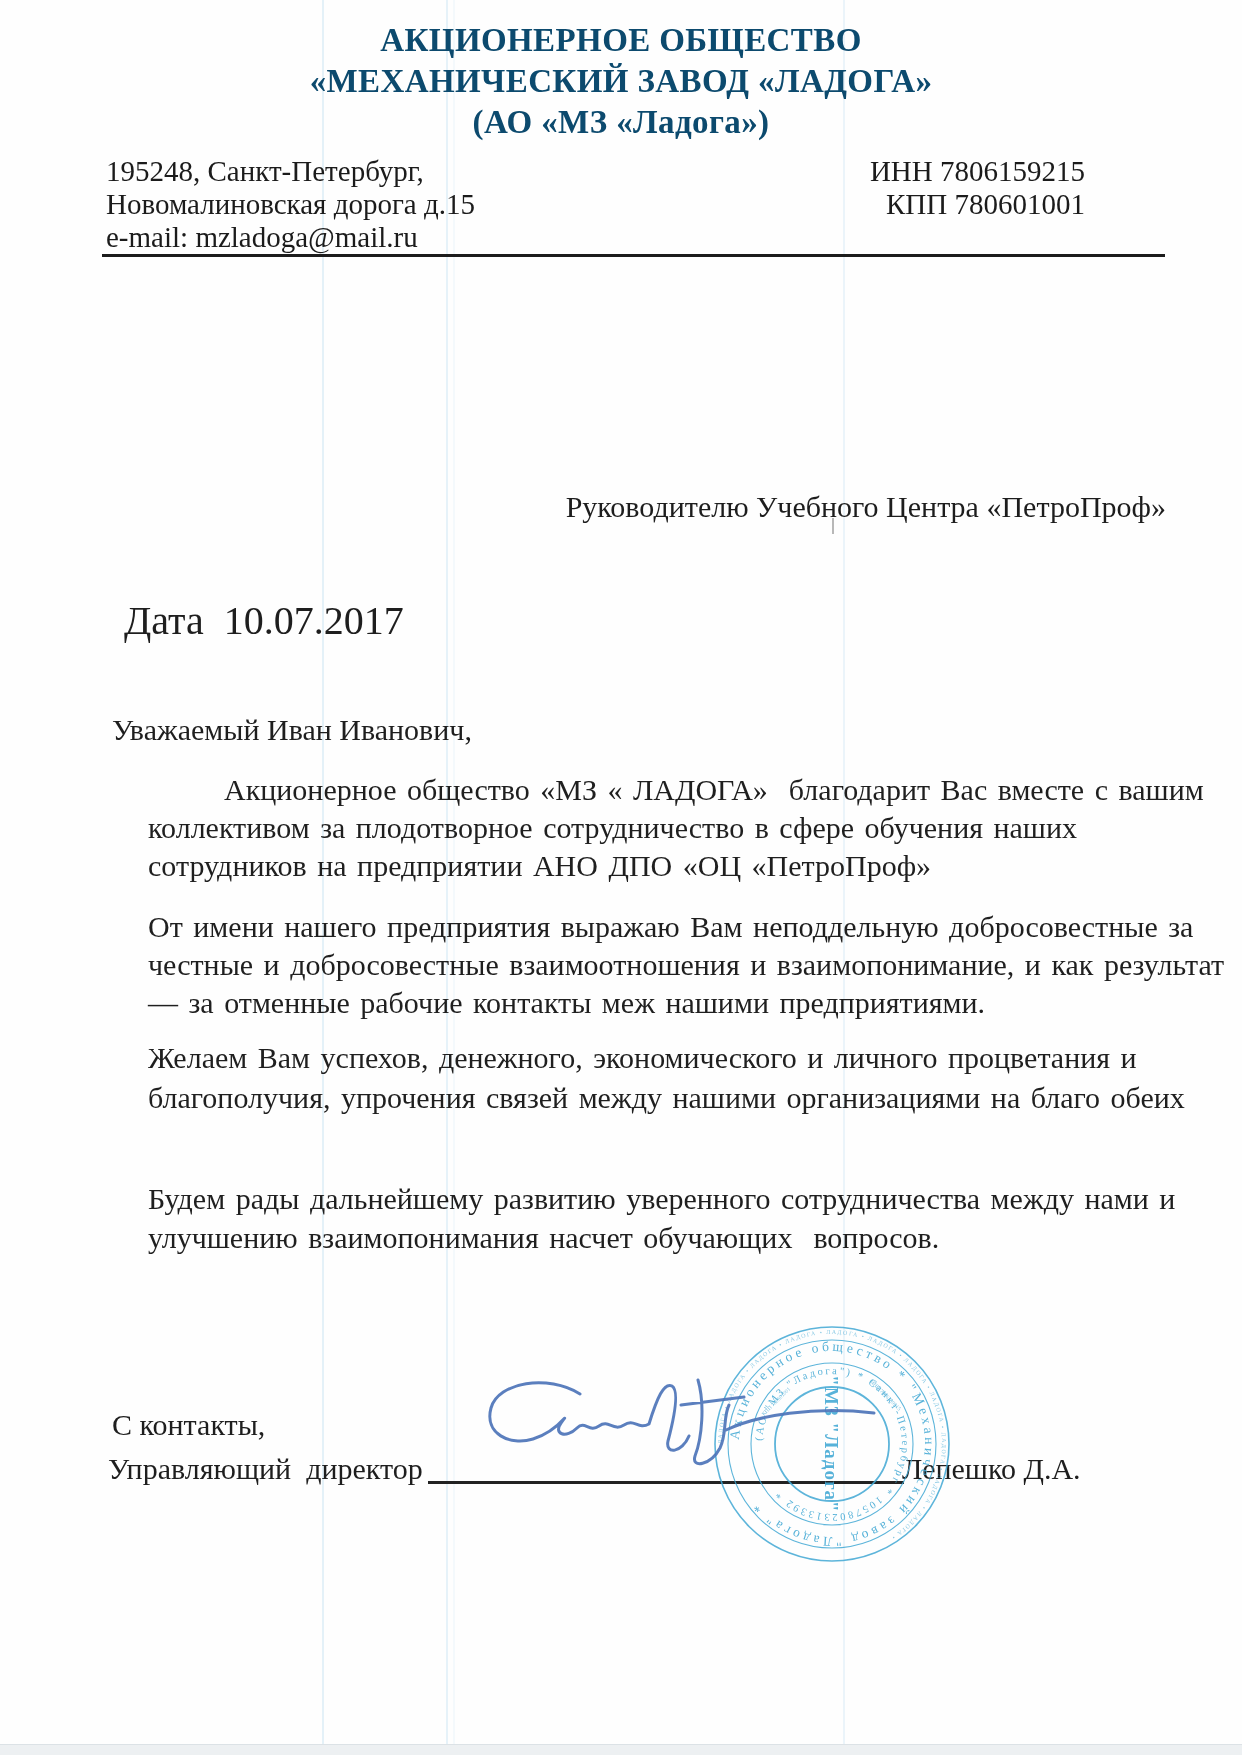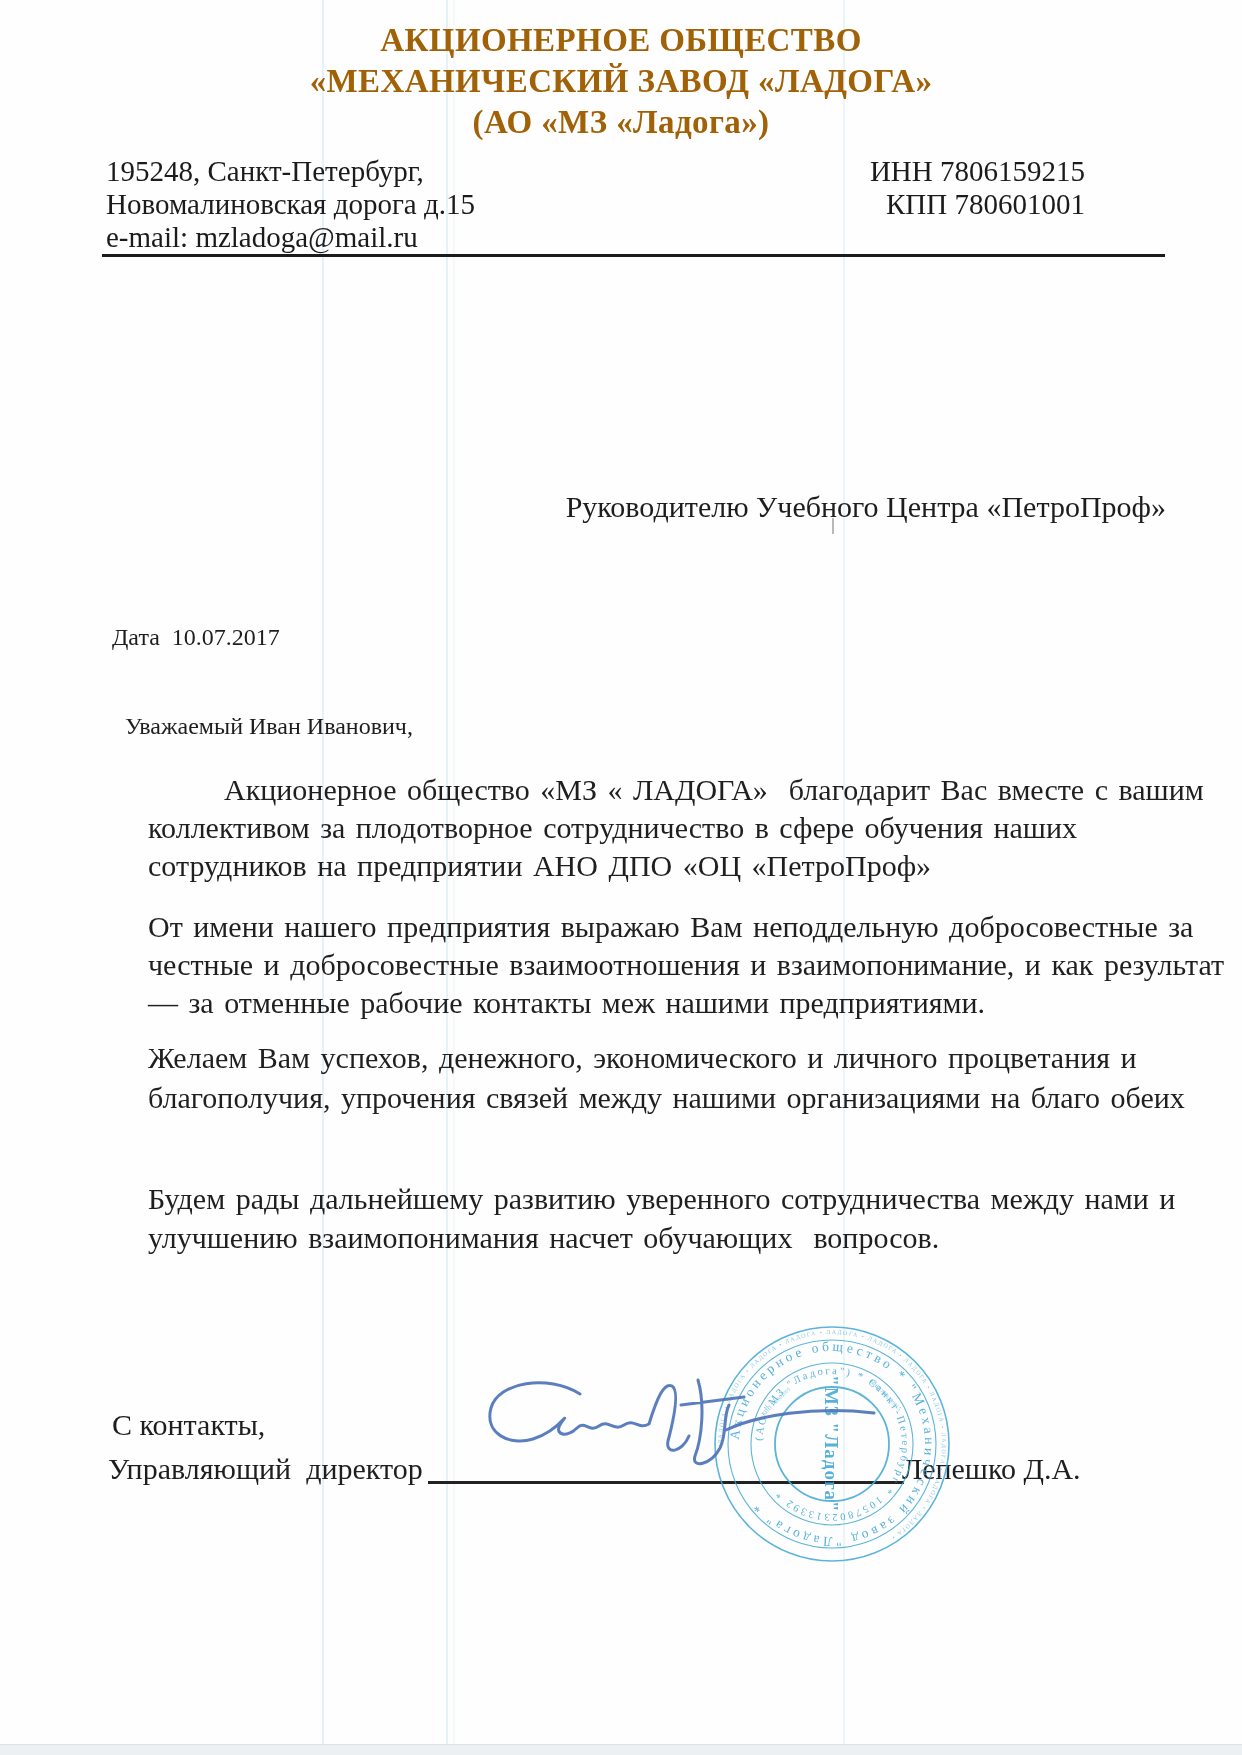--- a/index.html
+++ b/index.html
@@ -15,40 +15,40 @@
   
   .streak{position:absolute;top:0;height:1744px;width:2px;pointer-events:none;}
   .s1{left:322px;background:rgba(170,212,236,0.30);}
   .s2{left:446px;background:rgba(170,212,236,0.28);}
   .s3{left:843px;background:rgba(180,218,238,0.26);}
   .s4{left:453px;background:rgba(190,222,240,0.16);}
   
   .lh-title{
     position:absolute;top:20px;left:60px;right:60px;
     text-align:center;font-weight:bold;font-size:33px;line-height:41px;
-    color:#a16207;letter-spacing:0.4px;
+    color:#0c4a6e;letter-spacing:0.4px;
   }
   .lh-addr{
     position:absolute;top:155px;left:106px;
     font-size:29px;line-height:33px;color:#1b1b1b;
   }
   .lh-codes{
     position:absolute;top:155px;right:157px;
     font-size:29px;line-height:33px;text-align:right;color:#1b1b1b;
   }
   .rule{
     position:absolute;top:254px;left:102px;width:1063px;height:3px;
     background:#1c1c1c;
   }
   .addressee{
     position:absolute;top:490px;right:76px;
     font-size:30px;color:#1d1d1d;white-space:pre;
   }
-  .dateline{position:absolute;top:597px;left:112px;font-size:24px;white-space:pre;margin-top:27px;}
-  .salutation{position:absolute;top:713px;left:125px;font-size:24px;white-space:pre;}
+  .dateline{position:absolute;top:597px;left:124px;font-size:40px;white-space:pre;}
+  .salutation{position:absolute;top:713px;left:112px;font-size:30px;white-space:pre;}
   .para{position:absolute;left:108px;font-size:30px;color:#1f1f1f;word-spacing:3px;}
   .para .ln{white-space:pre;margin-left:40px;}
   #p1{top:771px;line-height:38px;}
   #p2{top:908px;line-height:38px;}
   #p3{top:1038px;line-height:40px;}
   #p4{top:1179px;line-height:39px;}
   .indent{padding-left:76px;}
   .regards{position:absolute;top:1408px;left:112px;font-size:30px;white-space:pre;}
   .signer-title{position:absolute;top:1452px;left:108px;font-size:30px;white-space:pre;text-align:center;}
   .signer-name{position:absolute;top:1452px;left:902px;font-size:30px;white-space:pre;}

